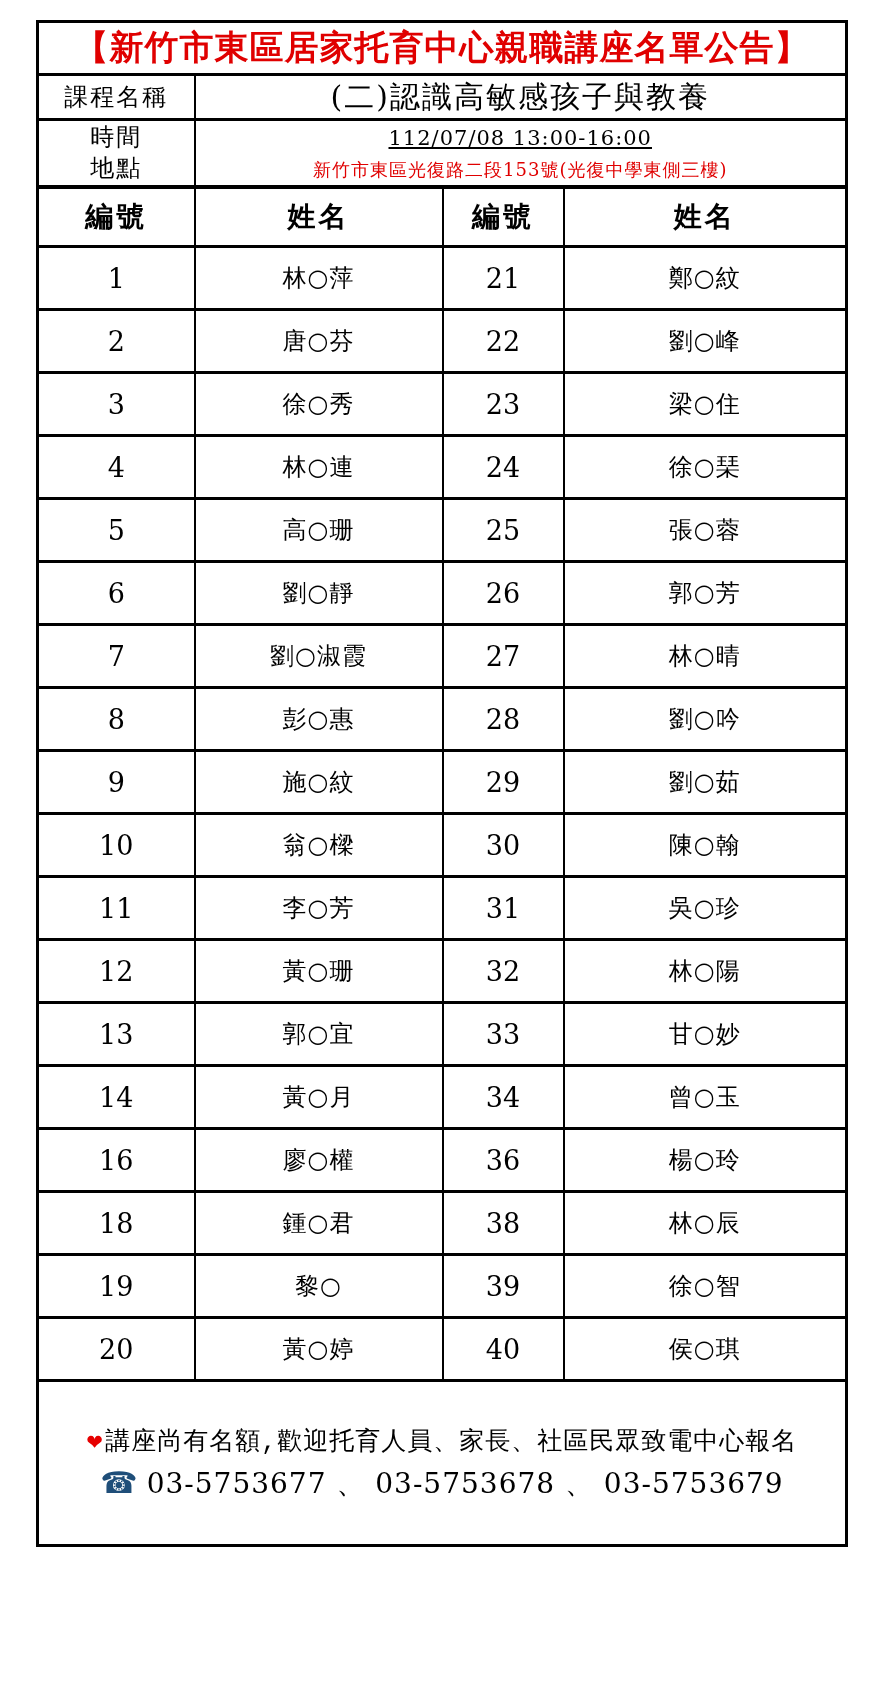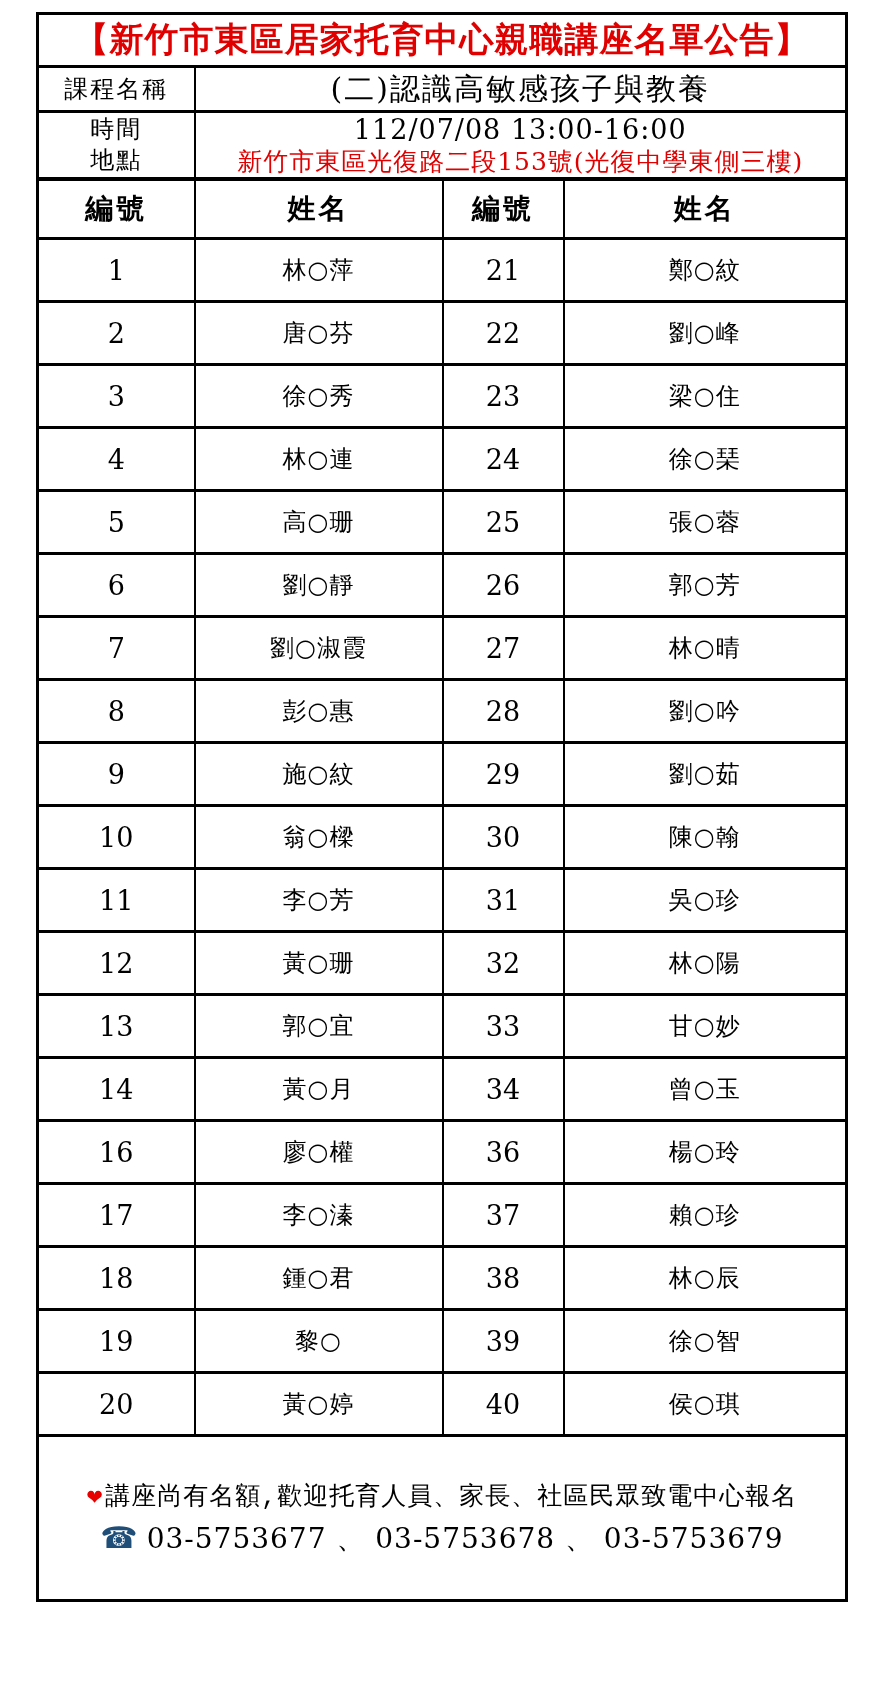--- a/index.html
+++ b/index.html
@@ -7,21 +7,21 @@
     padding: 0;
     background: #ffffff;
     width: 876px;
     font-family: "DejaVu Serif", "Liberation Serif", serif;
     color: #000;
   }
   .sheet {
     width: 876px;
     height: 1701px;
     box-sizing: border-box;
-    padding: 12px 0 0 36px;
+    padding: 20px 0 0 36px;
   }
   table.roster {
     border-collapse: collapse;
     table-layout: fixed;
     width: 809px;
   }
   table.roster td {
     border: 2px solid #000;
     text-align: center;
     vertical-align: middle;
@@ -48,23 +48,23 @@
     letter-spacing: 2px;
   }
   .course-value {
     font-size: 30px;
     letter-spacing: 2px;
     margin-top: 28px;
   }
 
   .row-timeplace td { height: 64px; }
   .tp-label { font-size: 24px; line-height: 31px; letter-spacing: 2px; }
-  .time-value { font-size: 27px; line-height: 32px; letter-spacing: 1px; }
+  .time-value { font-size: 21px; line-height: 32px; letter-spacing: 1px; text-decoration: underline; }
   .place-value {
-    font-size: 25px;
+    font-size: 18px;
     line-height: 31px;
     color: #e00000;
     letter-spacing: 1px;
     white-space: nowrap;
   }
 
   .row-header td { height: 56px; }
   .col-header { font-size: 28px; font-weight: bold; letter-spacing: 3px; }
 
   tbody.roster-body td { height: 60px; }
@@ -224,26 +224,20 @@
   </tr>
 
 
   <tr>
     <td class="cell-no">16</td>
     <td class="cell-name">廖○權</td>
     <td class="cell-no">36</td>
     <td class="cell-name">楊○玲</td>
   </tr>
 
-  <tr>
-    <td class="cell-no">17</td>
-    <td class="cell-name">李○溱</td>
-    <td class="cell-no">37</td>
-    <td class="cell-name">賴○珍</td>
-  </tr>
 
   <tr>
     <td class="cell-no">18</td>
     <td class="cell-name">鍾○君</td>
     <td class="cell-no">38</td>
     <td class="cell-name">林○辰</td>
   </tr>
 
   <tr>
     <td class="cell-no">19</td>

